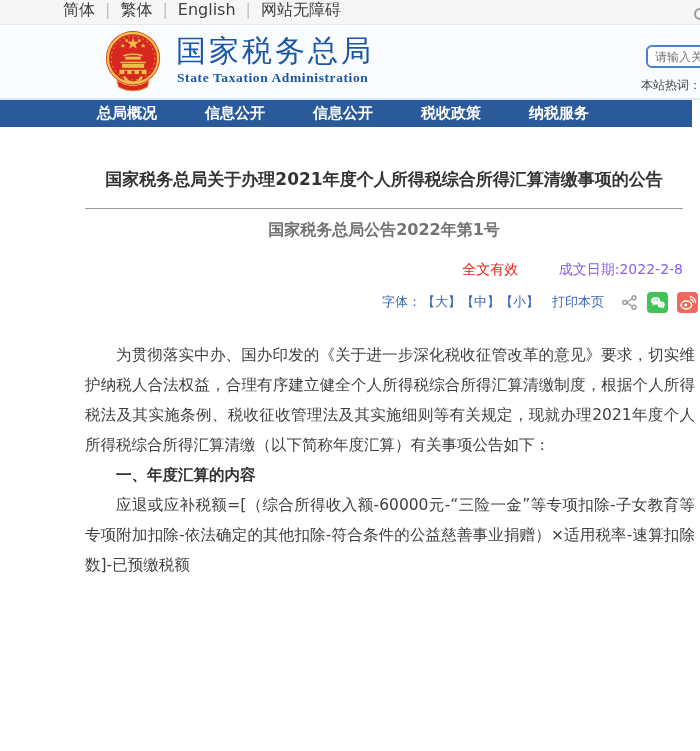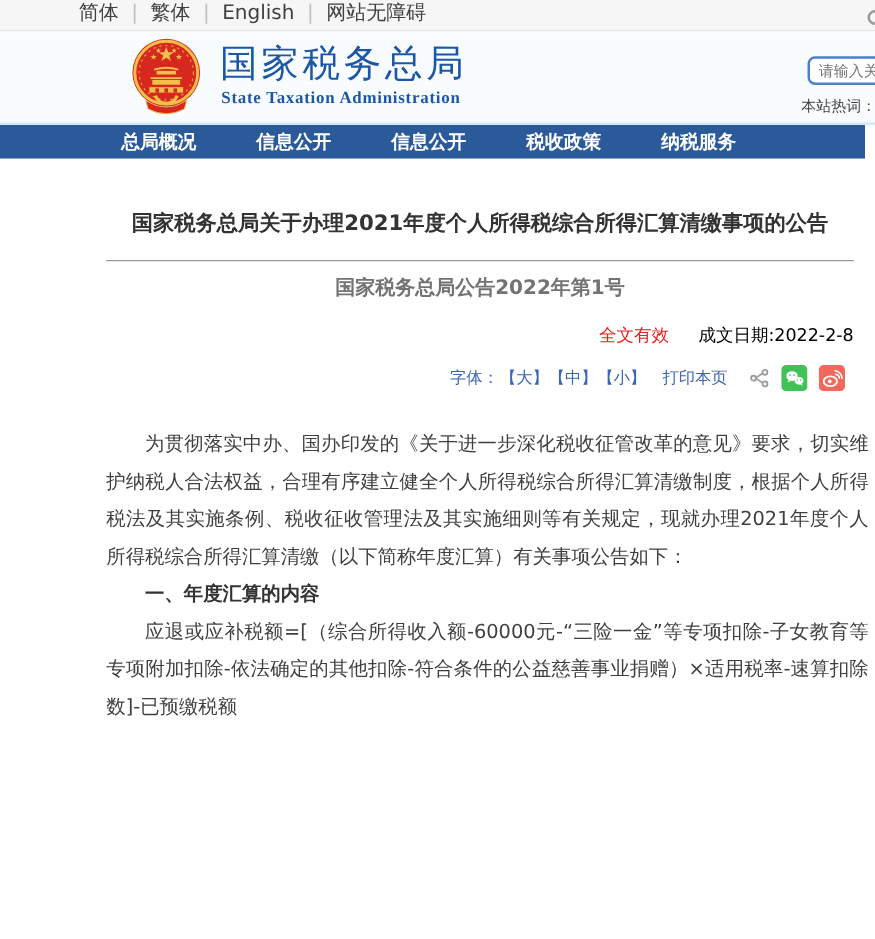--- a/index.html
+++ b/index.html
@@ -81,24 +81,24 @@
   .title-divider {
     margin: 13px 17px 0 85px; border: none; border-top: 1px solid #9a9a9a; height: 0;
   }
   .doc-number {
     margin: 11px 17px 0 85px; text-align: center;
     color: #737373; font-size: 16px; font-weight: bold;
   }
   .meta-row {
     margin: 19px 17px 0 85px; text-align: right; font-size: 14px; line-height: 18px;
   }
-  .validity { color: #e2231a; margin-right: 19px; }
-  .issue-date { color: #000000; }
+  .validity { color: #e2231a; margin-right: 36px; }
+  .issue-date { color: #8b5cf6; }
   .toolbar-row {
-    margin: 13px 24px 0 85px; height: 22px;
+    margin: 13px 2px 0 85px; height: 22px;
     display: flex; justify-content: flex-end; align-items: center;
     font-size: 13px; color: #3a66b2;
   }
   .toolbar-row .font-label { margin-right: 1px; }
   .font-size-btn { cursor: pointer; }
   .print-btn { margin-left: 13px; cursor: pointer; }
   .share-icon { margin-left: 17px; cursor: pointer; display: inline-flex; }
   .sns-icon { margin-left: 9px; cursor: pointer; display: inline-flex; }
 
   .article-body {

